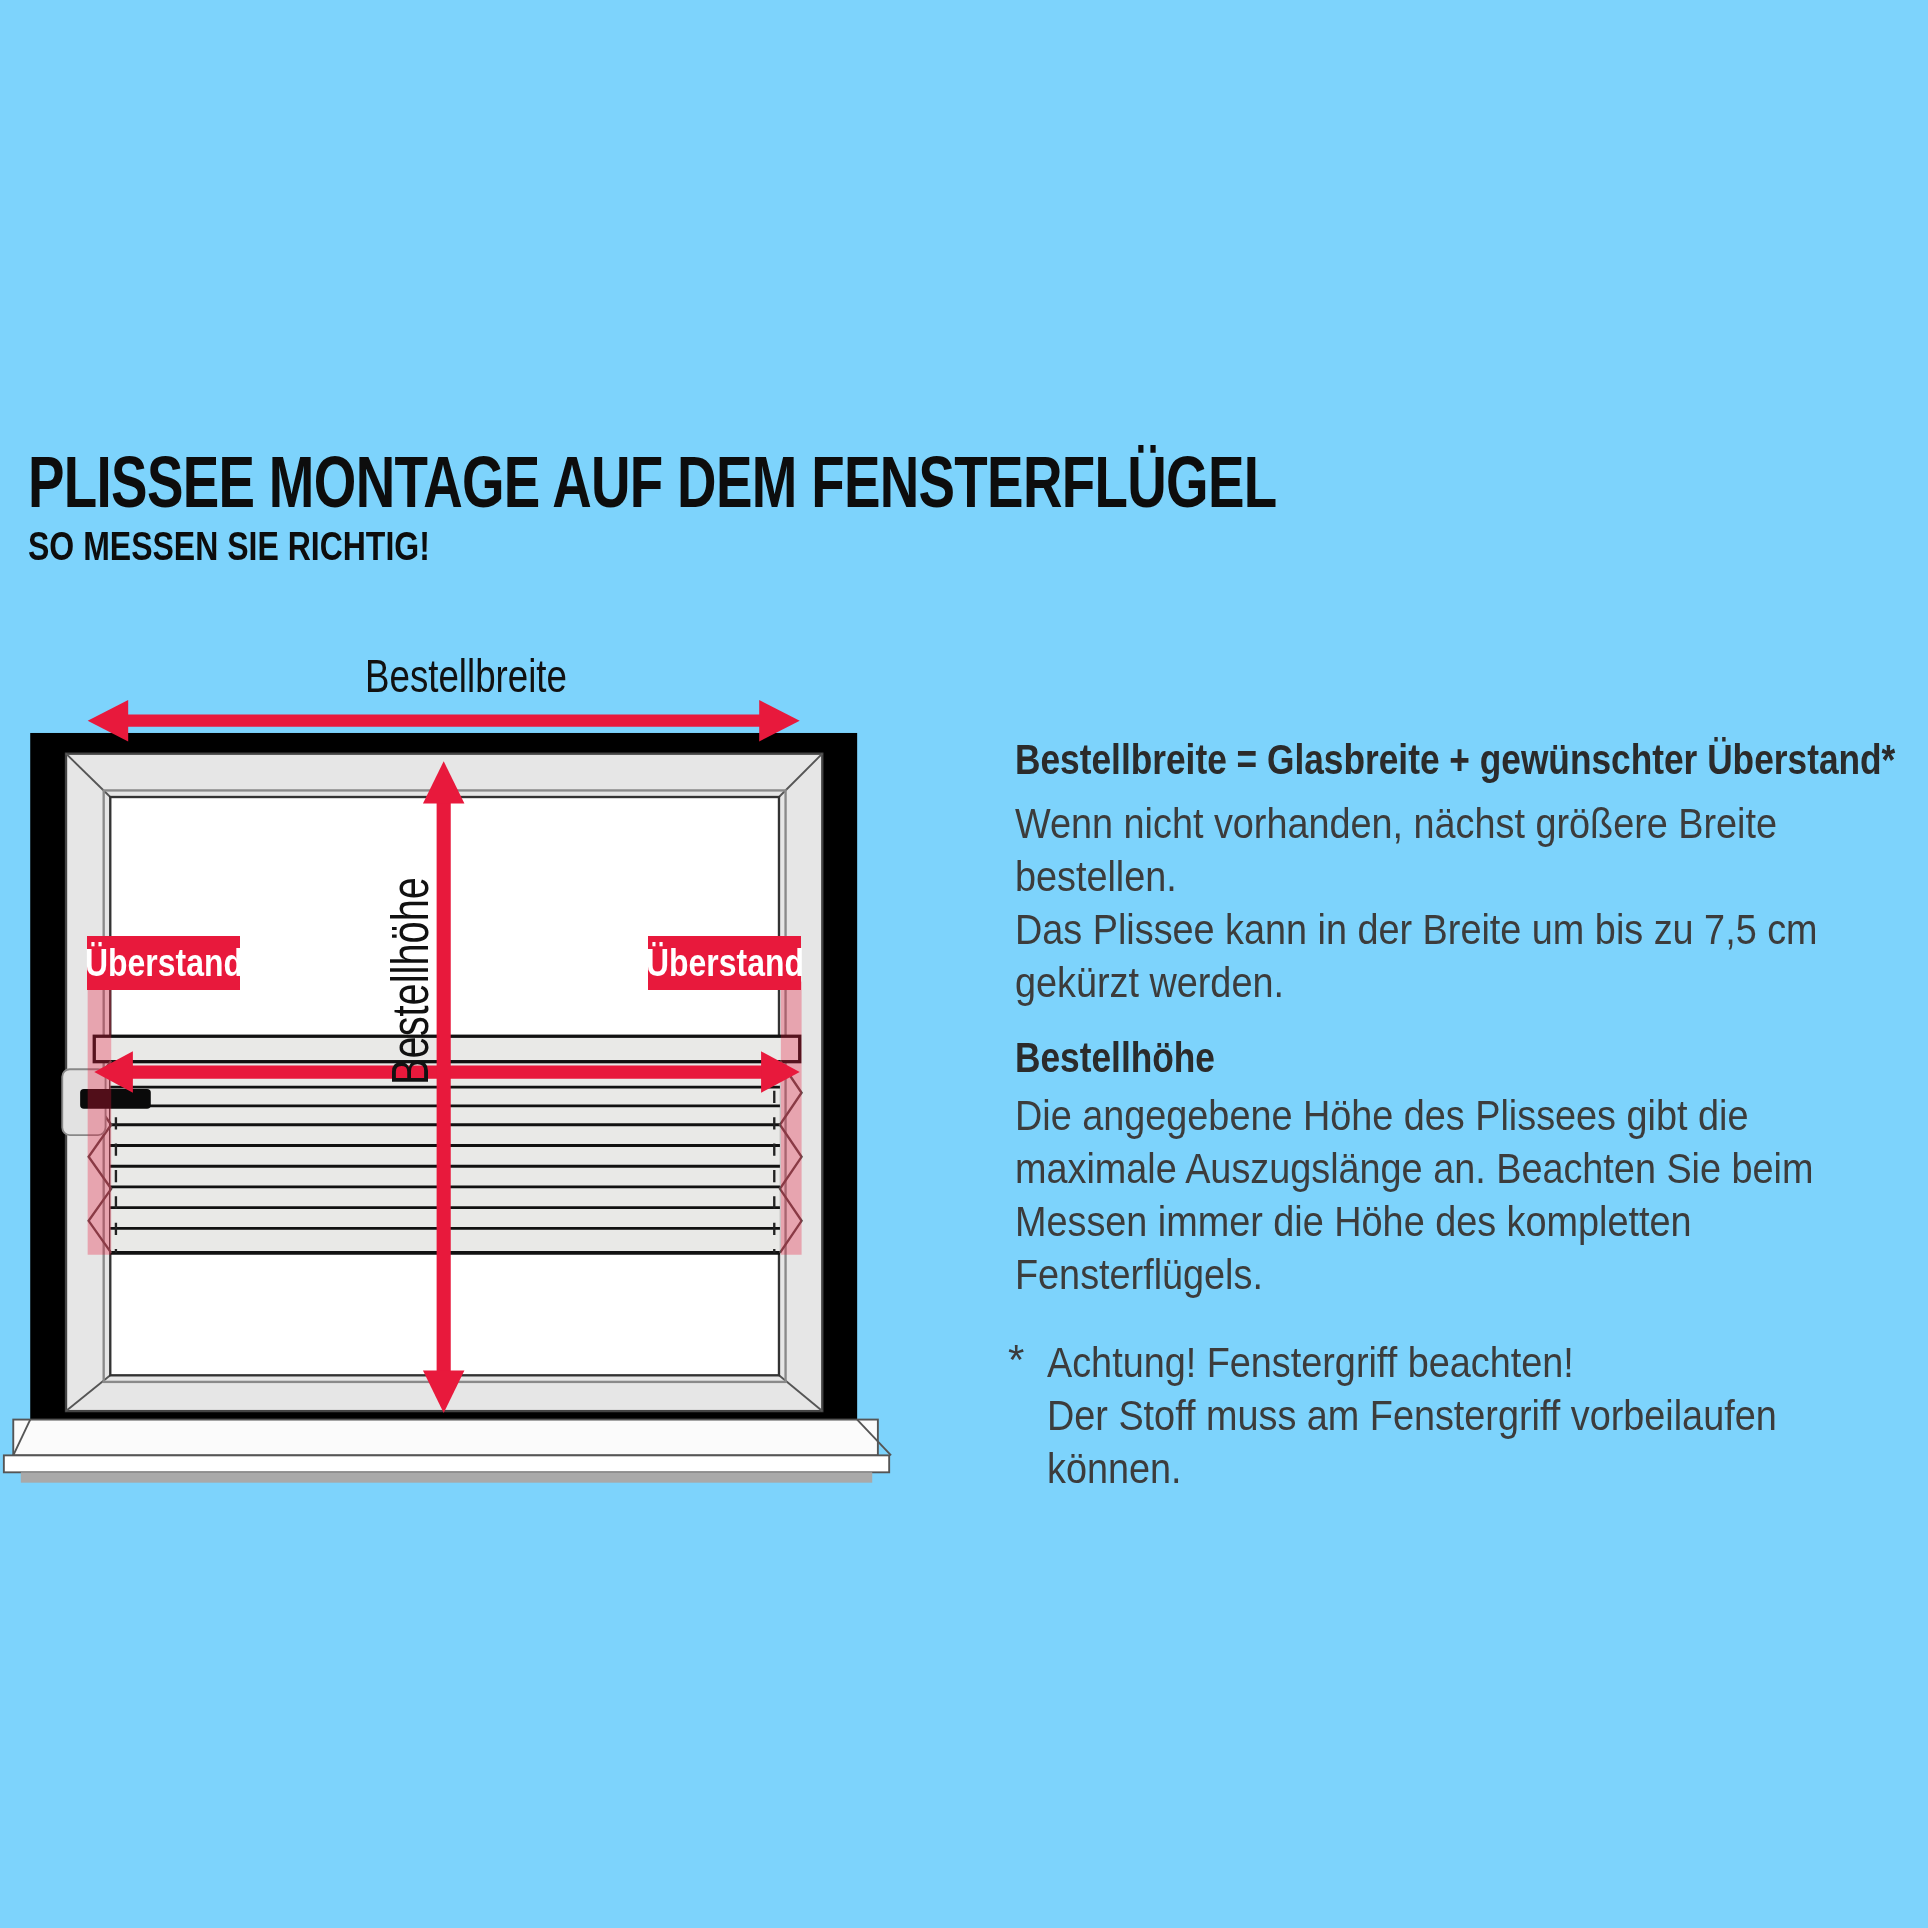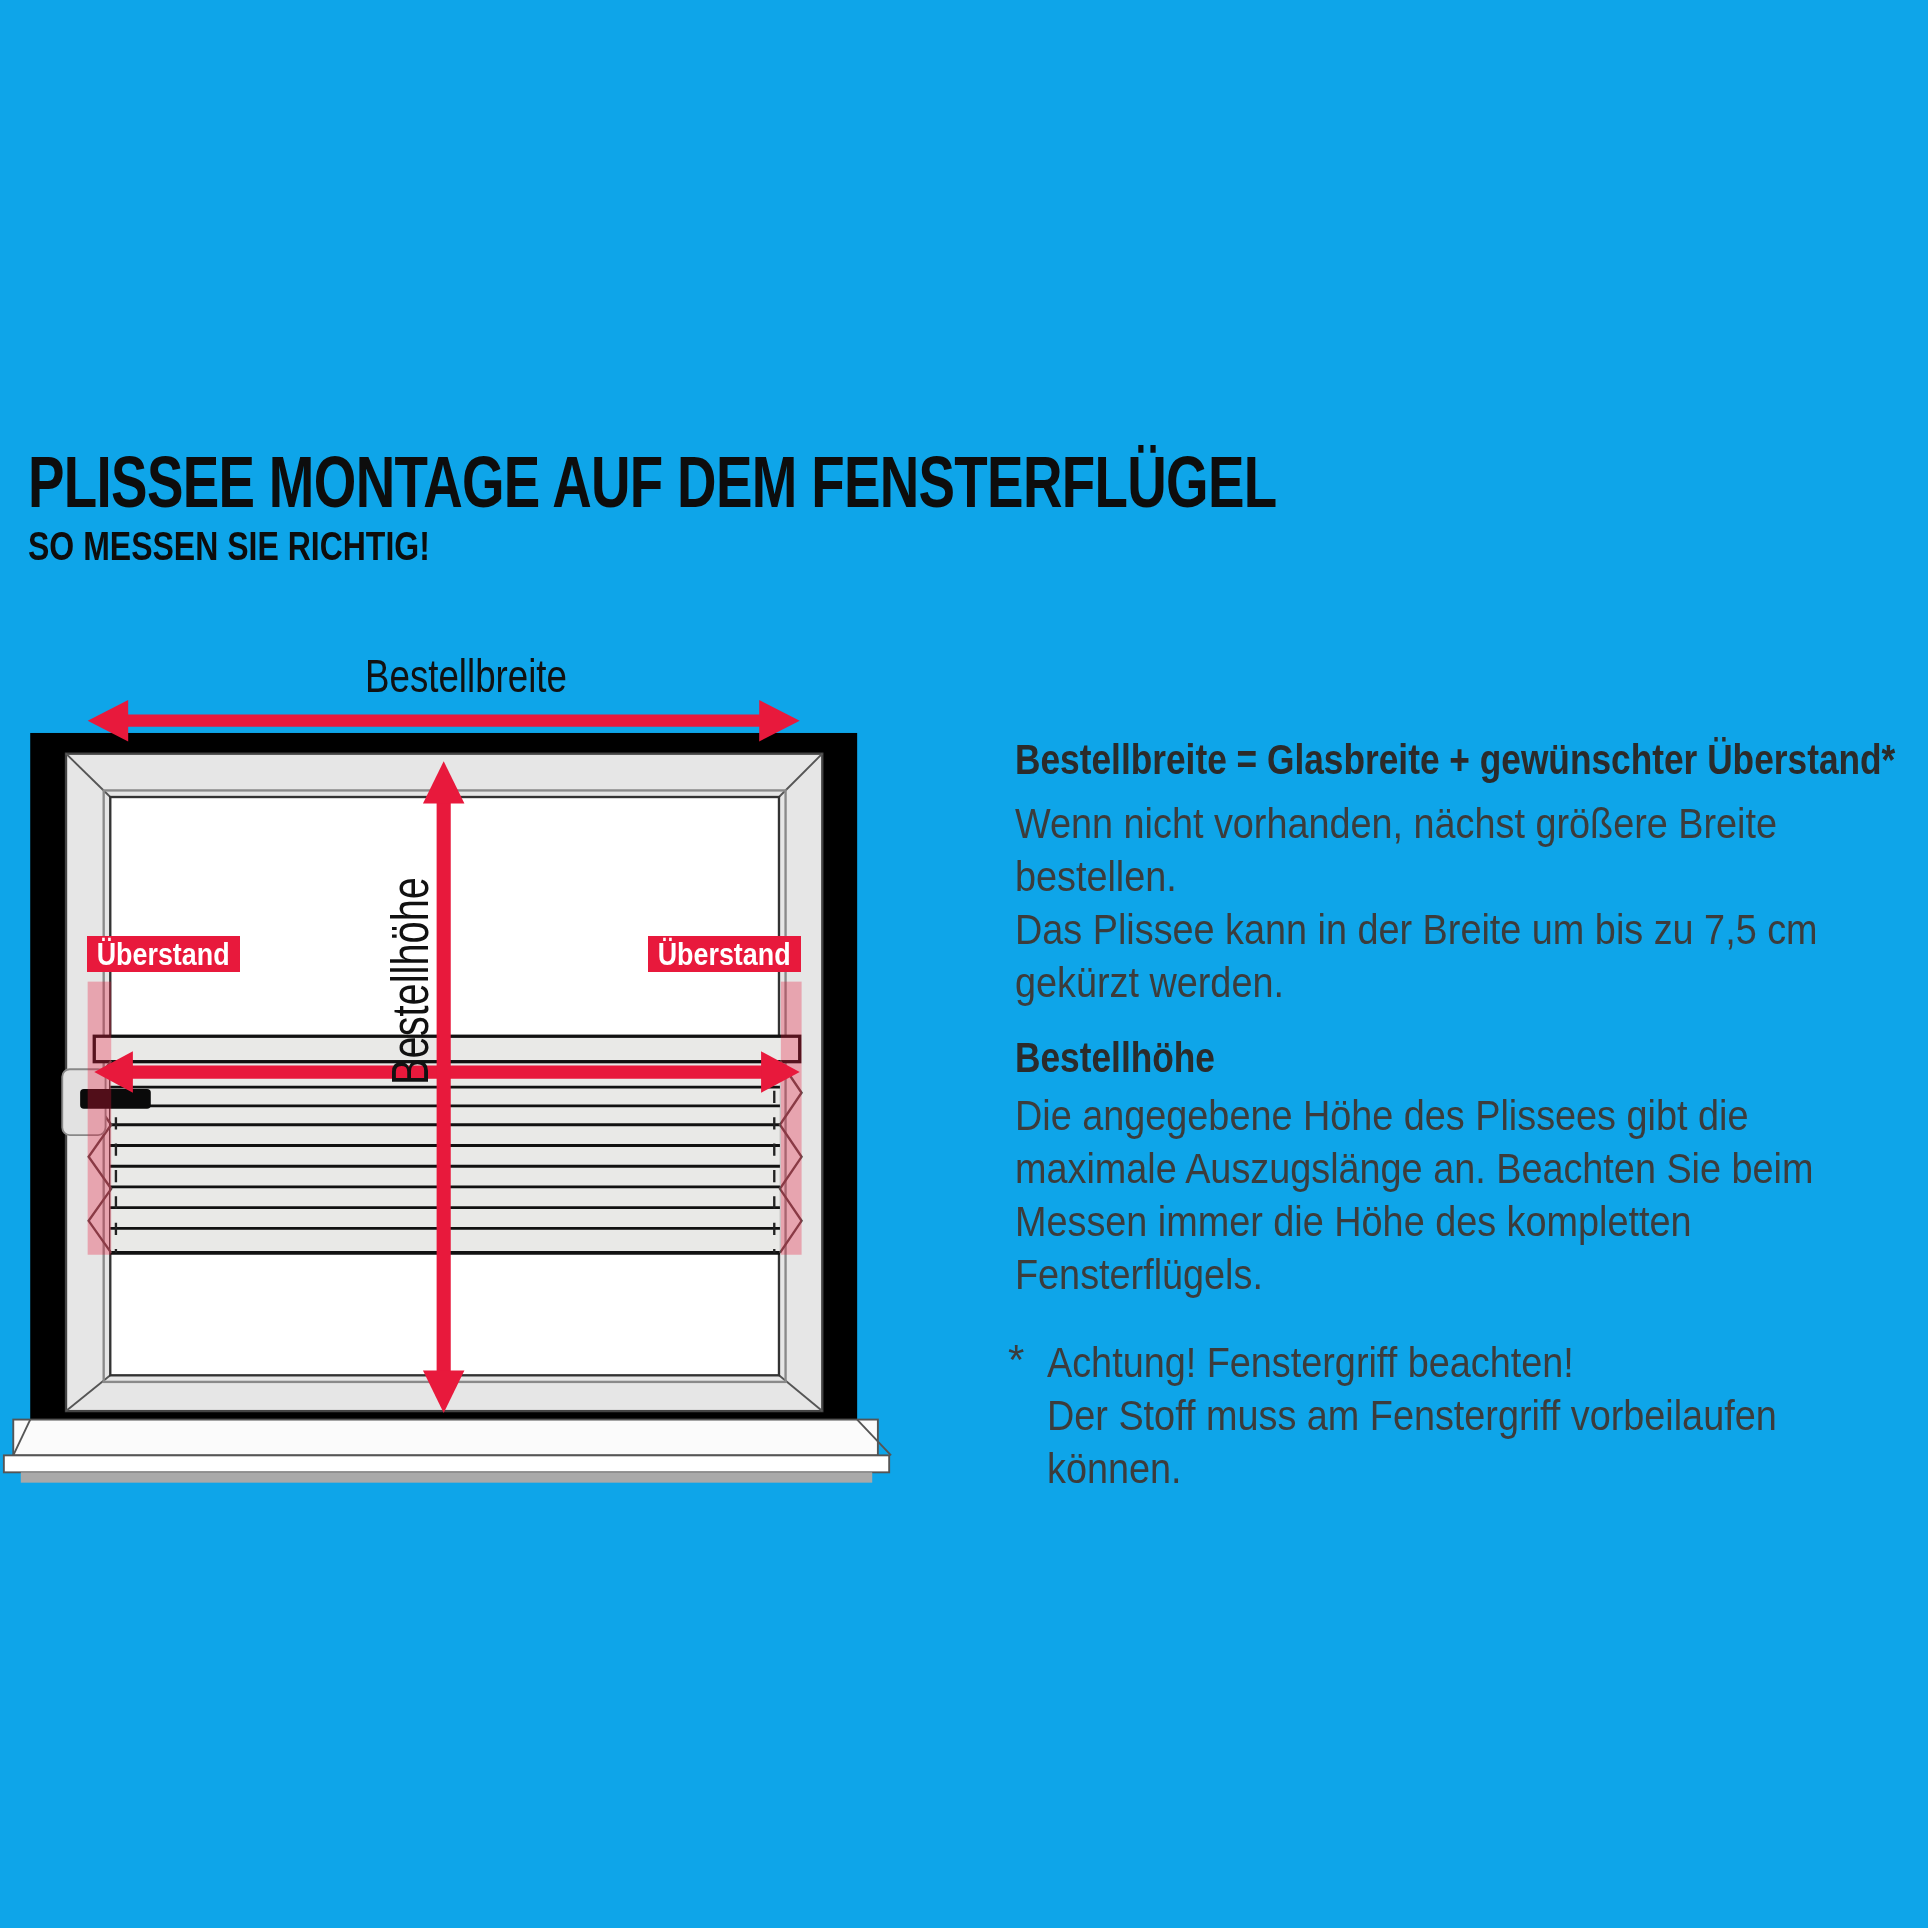--- a/index.html
+++ b/index.html
@@ -1,17 +1,17 @@
 <!DOCTYPE html>
 <html style="font-size:15px"><head>
 <meta charset="utf-8">
 <style>
   html,body{margin:0;padding:0;background:#ffffff;}
   #canvas{
-    position:relative;width:1928px;height:1928px;background:#0ea5e9;overflow:hidden;
+    position:relative;width:1928px;height:1928px;background:#7dd3fc;overflow:hidden;
     font-family:"Liberation Sans","DejaVu Sans",sans-serif;color:#222;
   }
   .abs{position:absolute;}
   
   .title{
     left:28px;top:441px;font-size:72px;font-weight:bold;color:#0d0d0d;
     letter-spacing:-0.9px;white-space:nowrap;
     transform:scaleX(0.76);transform-origin:0 0;
   }
   .subtitle{
@@ -23,22 +23,22 @@
   .bb-label{
     left:273px;top:648px;width:386px;text-align:center;
     font-size:47px;color:#111;white-space:nowrap;
     transform:scaleX(0.78);transform-origin:50% 0;
   }
   .bh-label{
     left:381px;top:1085px;font-size:51px;color:#111;white-space:nowrap;
     transform:rotate(-90deg) scaleX(0.78);transform-origin:0 0;
   }
   .ueberstand{
-    width:153px;height:36px;display:flex;align-items:center;justify-content:center;
-    color:#ffffff;font-weight:bold;font-size:32px;white-space:nowrap;
+    width:153px;height:54px;display:flex;align-items:center;justify-content:center;
+    color:#ffffff;font-weight:bold;font-size:38px;white-space:nowrap;
   }
   .ueberstand span{transform:scaleX(0.84);transform-origin:50% 50%;}
   .u-left{left:87px;top:936px;}
   .u-right{left:648px;top:936px;}
   
   .info-h{
     left:1015px;font-size:42px;font-weight:bold;color:#2b2b2b;white-space:nowrap;
     transform:scaleX(0.84);transform-origin:0 0;
   }
   .info-p{

